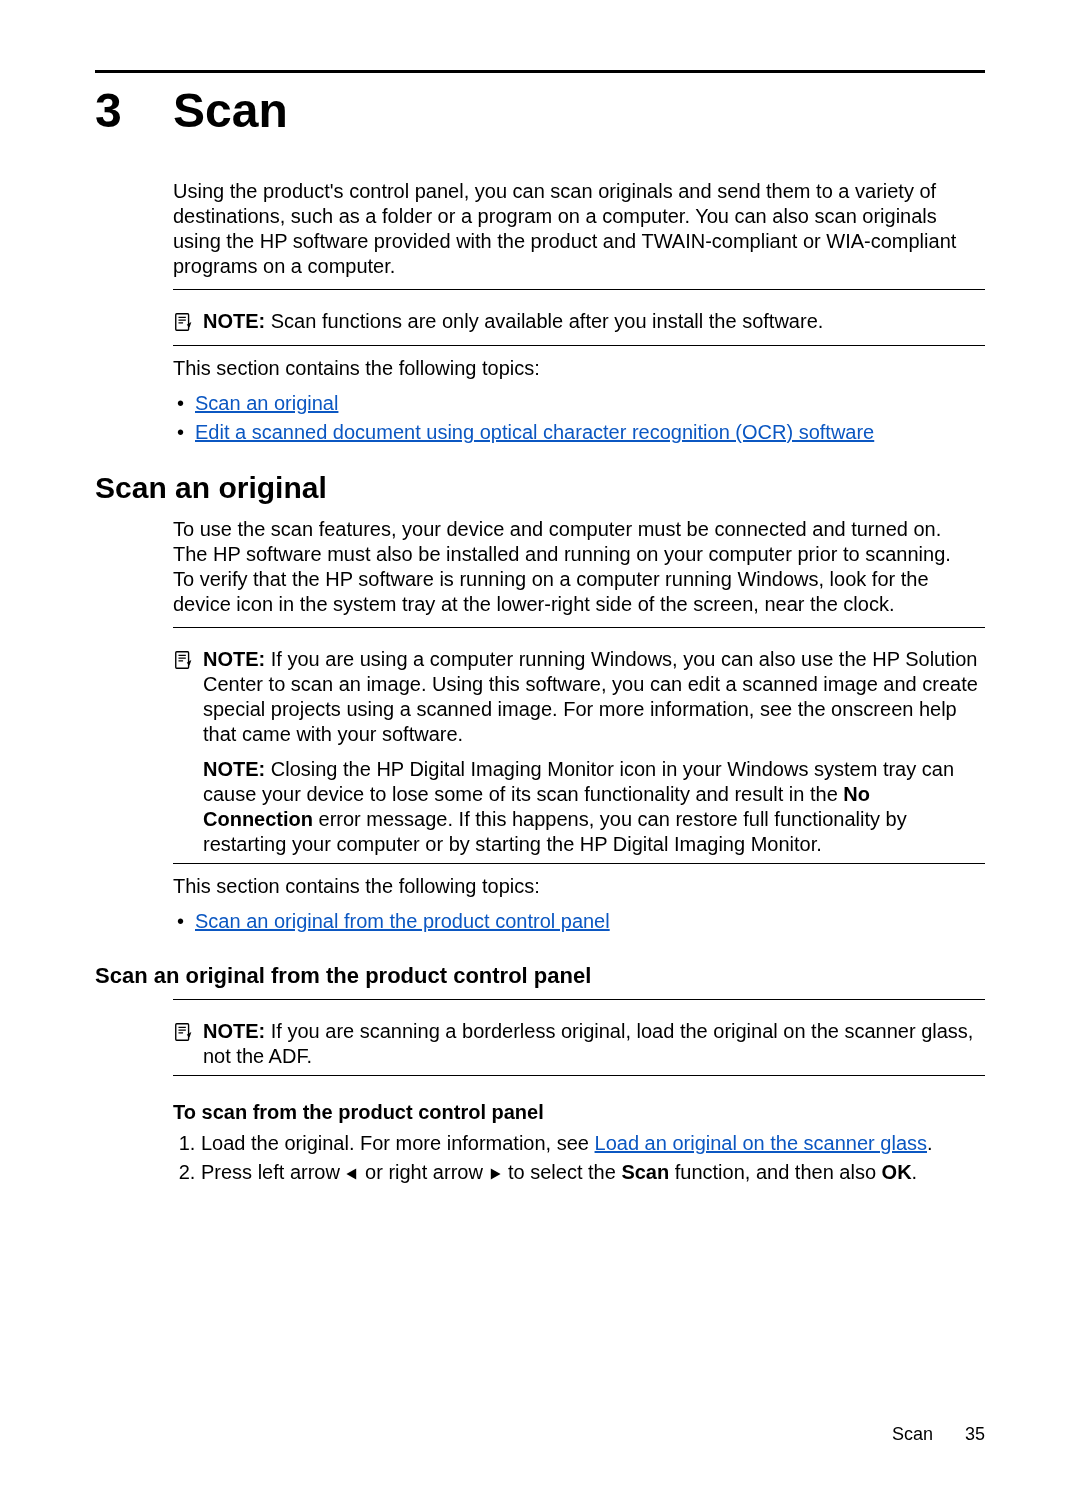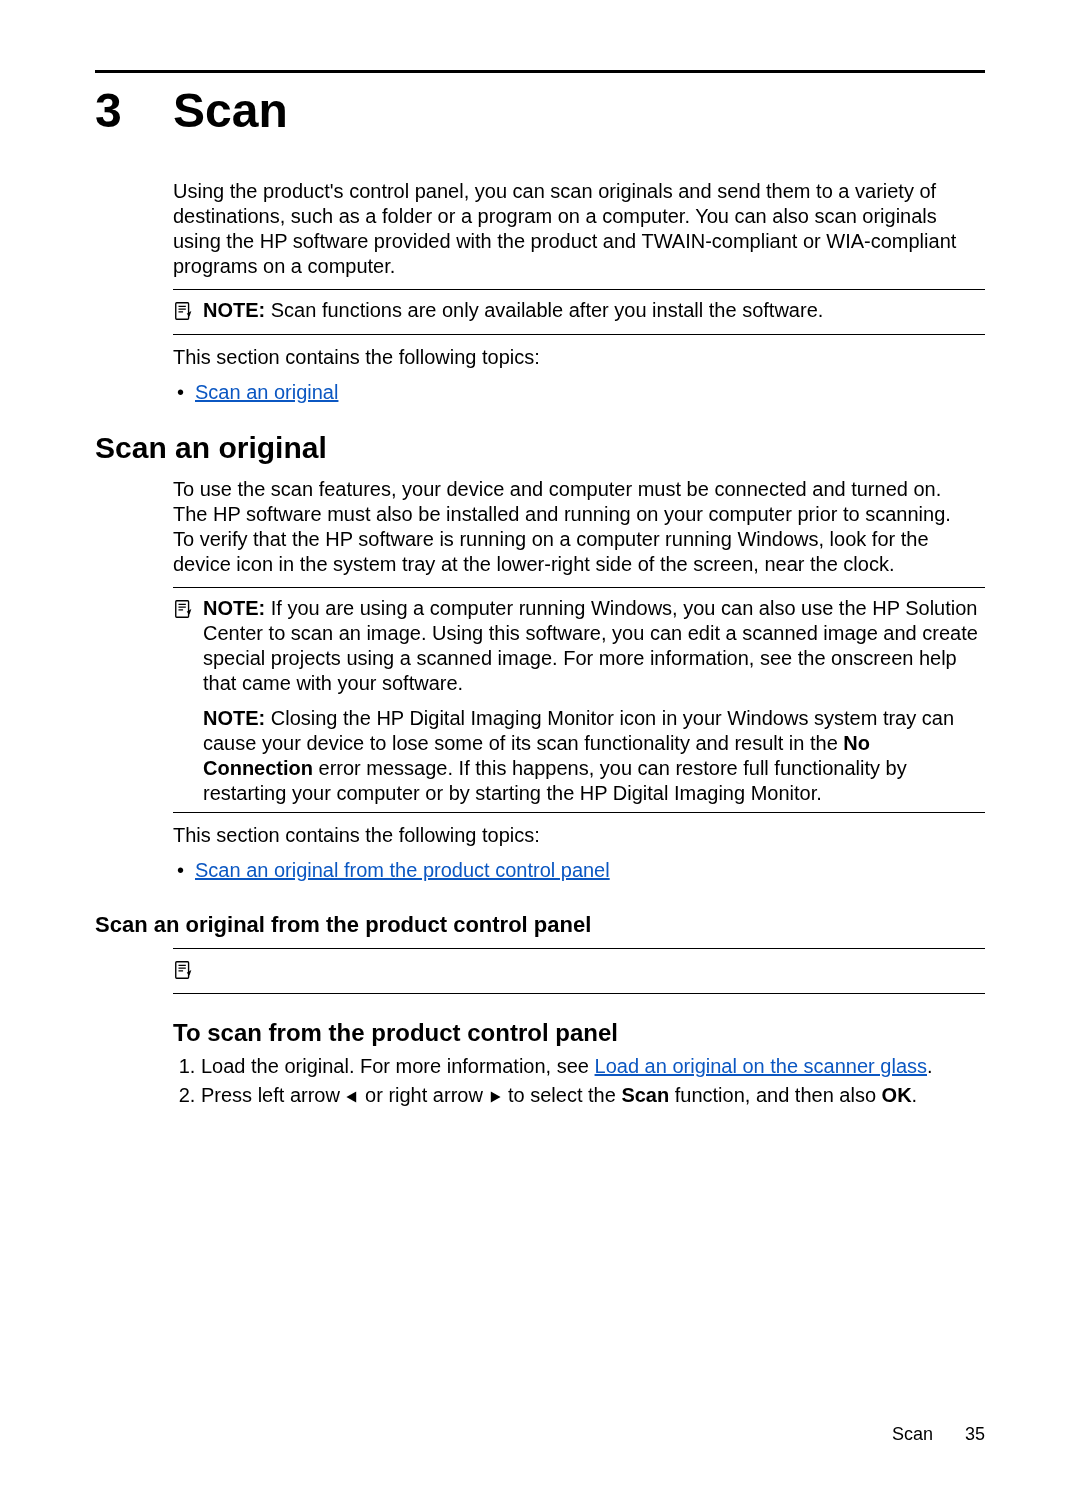--- a/index.html
+++ b/index.html
@@ -41,21 +41,21 @@
   }
   .body-indent {
     margin-left: 78px;
   }
   .para {
     margin: 0 12px 10px 0;
   }
   .note-box {
     border-top: 1.5px solid #000;
     border-bottom: 1.5px solid #000;
-    padding: 8px 0 6px 0;
+    padding: 19px 0 6px 0;
     margin: 6px 0 10px 0;
     display: flex;
   }
   .note-icon {
     flex: 0 0 30px;
     padding-top: 2px;
   }
   .note-icon svg {
     width: 22px;
     height: 22px;
@@ -93,21 +93,21 @@
     font-size: 30px;
     font-weight: 700;
     margin: 24px 0 10px 0;
   }
   h3.section-h3 {
     font-size: 22px;
     font-weight: 700;
     margin: 28px 0 10px 0;
   }
   h4.section-h4 {
-    font-size: 24px;
+    font-size: 20px;
     font-weight: 700;
     margin: 24px 0 6px 0;
   }
   ol.steps {
     margin: 0 0 0 0;
     padding-left: 28px;
   }
   ol.steps li {
     margin-bottom: 4px;
   }
@@ -161,20 +161,21 @@
           <span class="note-label">NOTE:</span>
           <span> </span>
           <span>Scan functions are only available after you install the software.</span>
         </p>
       </div>
     </div>
 
     <p class="para">This section contains the following topics:</p>
     <ul class="topic-list">
       <li><a class="doc-link" href="#">Scan an original</a></li>
+      <li><a class="doc-link" href="#">Edit a scanned document using optical character recognition (OCR) software</a></li>
     </ul>
   </div>
 
   <h2 class="section-h2">Scan an original</h2>
 
   <div class="body-indent">
     <p class="para">To use the scan features, your device and computer must be connected and turned on. The HP software must also be installed and running on your computer prior to scanning. To verify that the HP software is running on a computer running Windows, look for the device icon in the system tray at the lower-right side of the screen, near the clock.</p>
 
     <div class="note-box">
       <div class="note-icon">
@@ -208,20 +209,27 @@
 
   <div class="sub-body-indent">
 
     <div class="note-box">
       <div class="note-icon">
         <svg viewBox="0 0 24 24">
             <rect x="3" y="3" width="14" height="18" rx="1" fill="none" stroke="#000" stroke-width="1.5"></rect>
             <path d="M6 7h8M6 10h8M6 13h5" stroke="#000" stroke-width="1.2"></path>
             <path d="M15 15l5-3-2 6-3-3z" fill="#000"></path>
           </svg>
+      </div>
+      <div class="note-text">
+        <p class="note-para">
+          <span class="note-label">NOTE:</span>
+          <span> </span>
+          <span>If you are scanning a borderless original, load the original on the scanner glass, not the ADF.</span>
+        </p>
       </div>
     </div>
 
     <h4 class="section-h4" style="margin-left:0">To scan from the product control panel</h4>
 
     <ol class="steps">
       <li>
         <span class="bold" style="font-weight:400"></span>
         <span>Load the original. For more information, see </span><a class="doc-link" href="#">Load an original on the scanner glass</a><span>.</span>
       </li>

